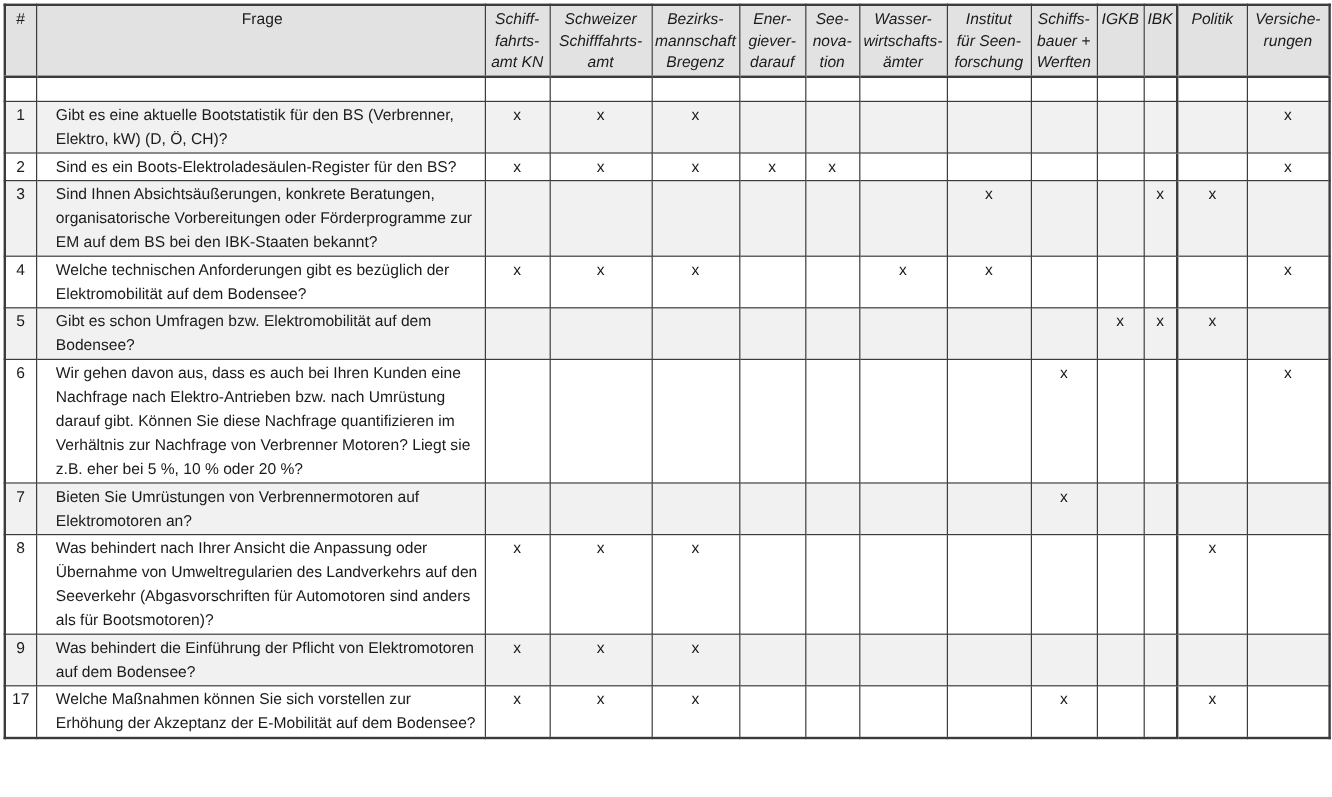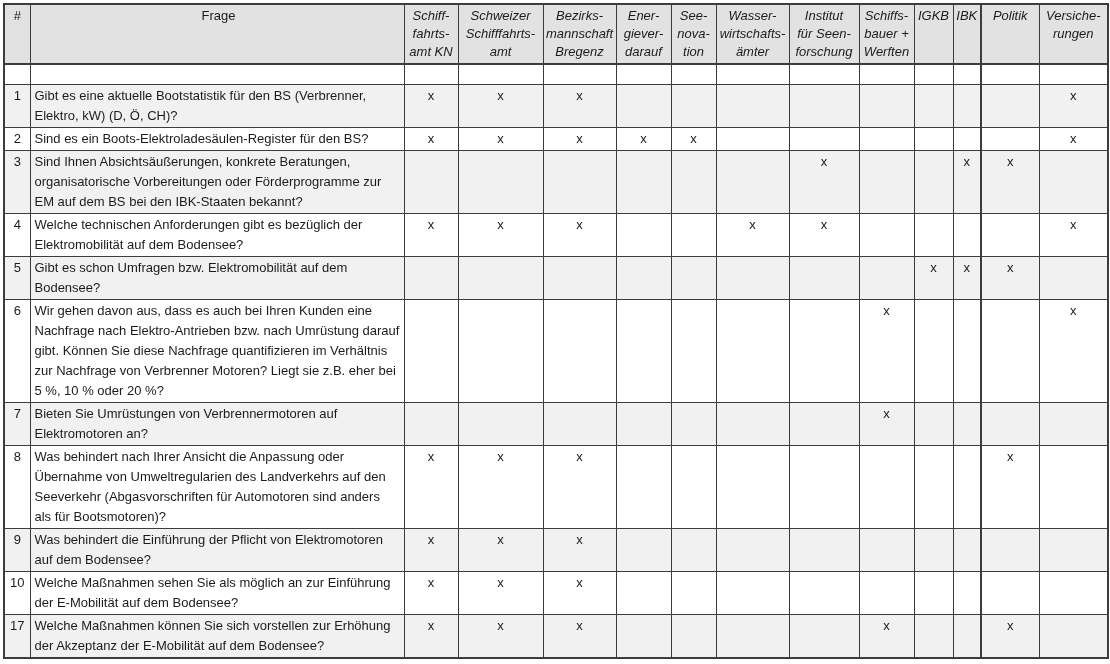--- a/index.html
+++ b/index.html
@@ -39,21 +39,21 @@
   .num-head  { text-align: center; }
   .frage-head{ text-align: center; padding-left: 4px; }
   .org-head  { text-align: center; white-space: pre-line; font-style: italic; }
 
   tbody td {
     font-size: 13px;
     line-height: 20px;
     padding: 1px 2px;
   }
   .num-cell  { text-align: center; }
-  .frage-cell{ text-align: left; padding-left: 4px; padding-right: 4px; }
+  .frage-cell{ text-align: left; padding-left: 16px; padding-right: 4px; }
   .mark-cell { text-align: center; }
   tbody tr:nth-child(even) { background: #f1f1f1; }   
   tbody tr.spacer-row td { height: 20px; }
 </style>
 </head>
 <body>
 
 <div class="page">
   <table class="matrix">
     <colgroup>
@@ -262,36 +262,20 @@
           <td class="mark-cell"></td>
           <td class="mark-cell"></td>
           <td class="mark-cell"></td>
           <td class="mark-cell"></td>
           <td class="mark-cell"></td>
           <td class="mark-cell"></td>
           <td class="mark-cell"></td>
           <td class="mark-cell"></td>
         </tr>
         <tr>
-          <td class="num-cell">10</td>
-          <td class="frage-cell">Welche Maßnahmen sehen Sie als möglich an zur Einführung der E-Mobilität auf dem Bodensee?</td>
-          <td class="mark-cell">x</td>
-          <td class="mark-cell">x</td>
-          <td class="mark-cell">x</td>
-          <td class="mark-cell"></td>
-          <td class="mark-cell"></td>
-          <td class="mark-cell"></td>
-          <td class="mark-cell"></td>
-          <td class="mark-cell"></td>
-          <td class="mark-cell"></td>
-          <td class="mark-cell"></td>
-          <td class="mark-cell"></td>
-          <td class="mark-cell"></td>
-        </tr>
-        <tr>
           <td class="num-cell">17</td>
           <td class="frage-cell">Welche Maßnahmen können Sie sich vorstellen zur Erhöhung der Akzeptanz der E-Mobilität auf dem Bodensee?</td>
           <td class="mark-cell">x</td>
           <td class="mark-cell">x</td>
           <td class="mark-cell">x</td>
           <td class="mark-cell"></td>
           <td class="mark-cell"></td>
           <td class="mark-cell"></td>
           <td class="mark-cell"></td>
           <td class="mark-cell">x</td>

